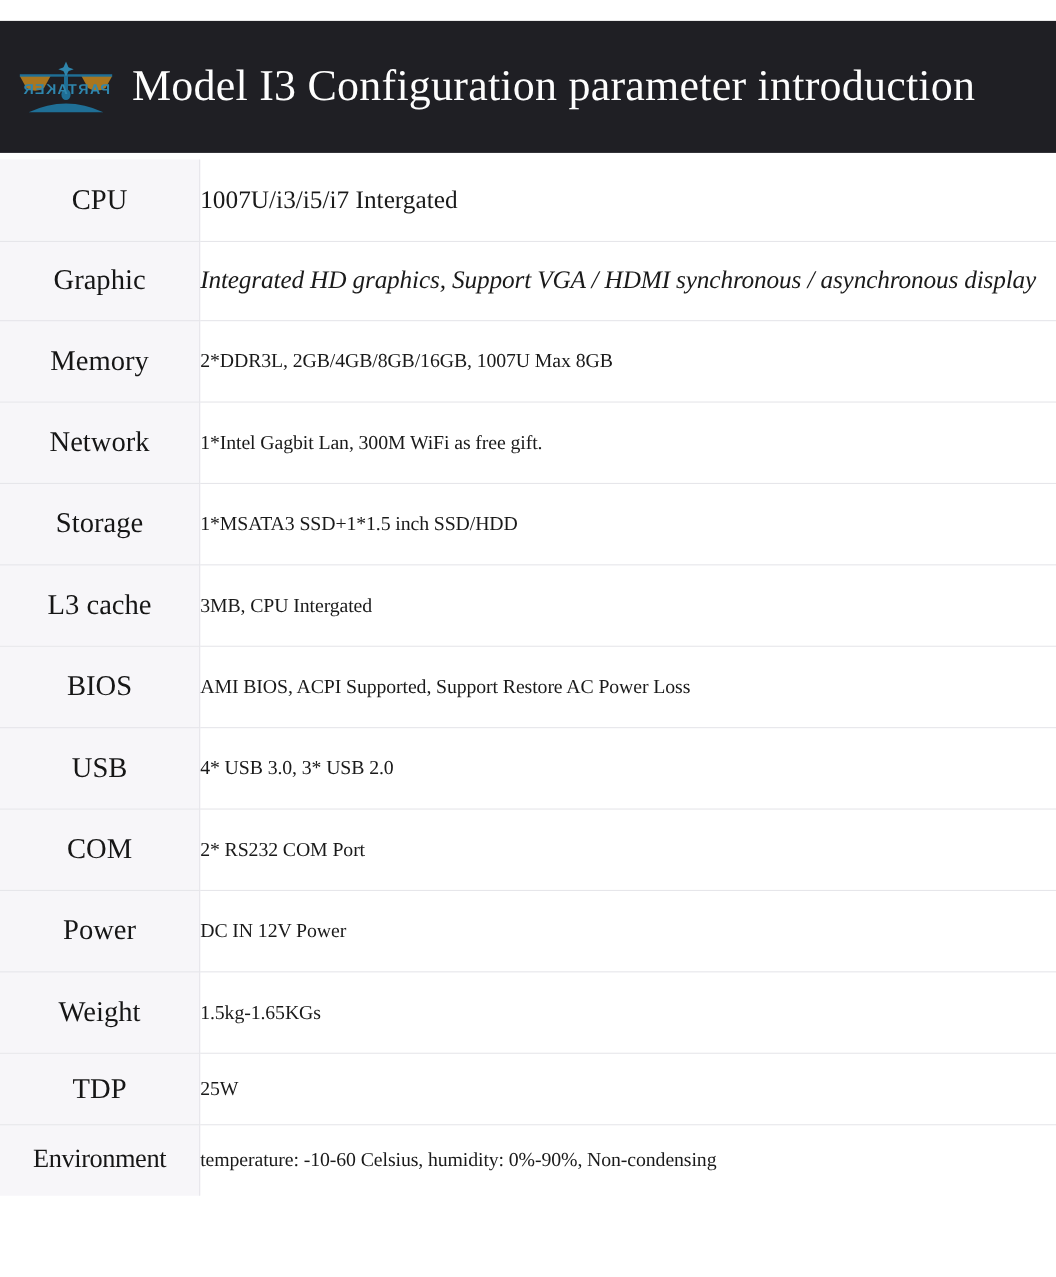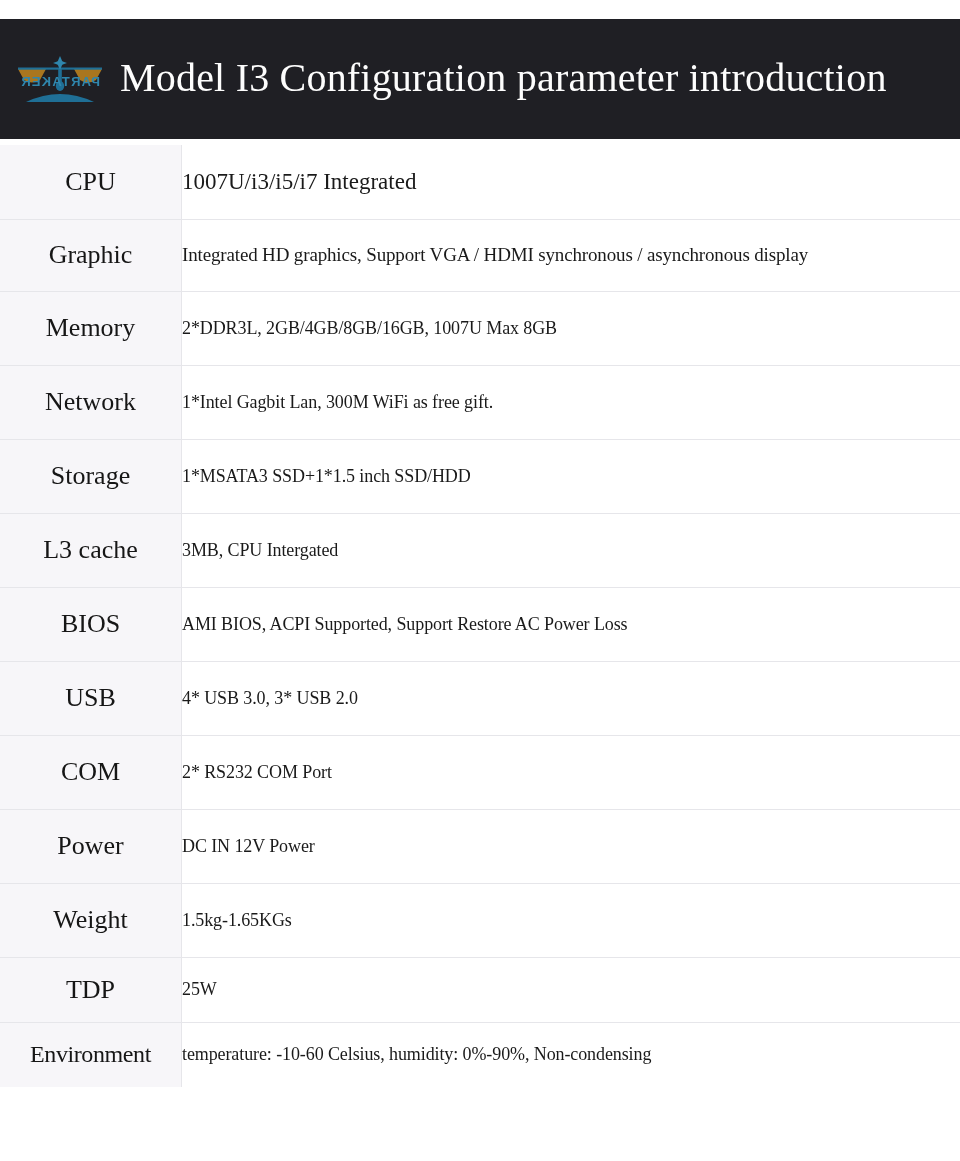--- a/index.html
+++ b/index.html
@@ -101,22 +101,23 @@
 
   .cell-value {
     padding-left: 12px;
     color: #1a1a1a;
     font-size: 23px;
     font-family: "Liberation Serif", "DejaVu Serif", serif;
     white-space: nowrap;
   }
   
   .cell-value.condensed {
-    font-size: 19px;
+    font-size: 23px;
     letter-spacing: -0.15px;
+    font-style: italic;
   }
   .cell-value.semi {
     font-size: 18px;
     letter-spacing: -0.1px;
   }
 
   
   .r-tall  { height: 74px; }
   .r-short { height: 72px; padding-left: 40px; }
   .r-last  { height: 65px; }
@@ -149,21 +150,21 @@
       </svg>
     </div>
 
     <div class="header-title">Model I3 Configuration parameter introduction</div>
   </div>
 
   <table class="spec-table">
     <tbody>
       <tr class="r-tall">
         <td class="cell-label">CPU</td>
-        <td class="cell-value">1007U/i3/i5/i7 Integrated</td>
+        <td class="cell-value">1007U/i3/i5/i7 Intergated</td>
       </tr>
       <tr class="r-short">
         <td class="cell-label">Graphic</td>
         <td class="cell-value condensed">Integrated HD graphics, Support VGA / HDMI synchronous / asynchronous display</td>
       </tr>
       <tr class="r-tall">
         <td class="cell-label">Memory</td>
         <td class="cell-value semi">2*DDR3L, 2GB/4GB/8GB/16GB, 1007U Max 8GB</td>
       </tr>
       <tr class="r-tall">

